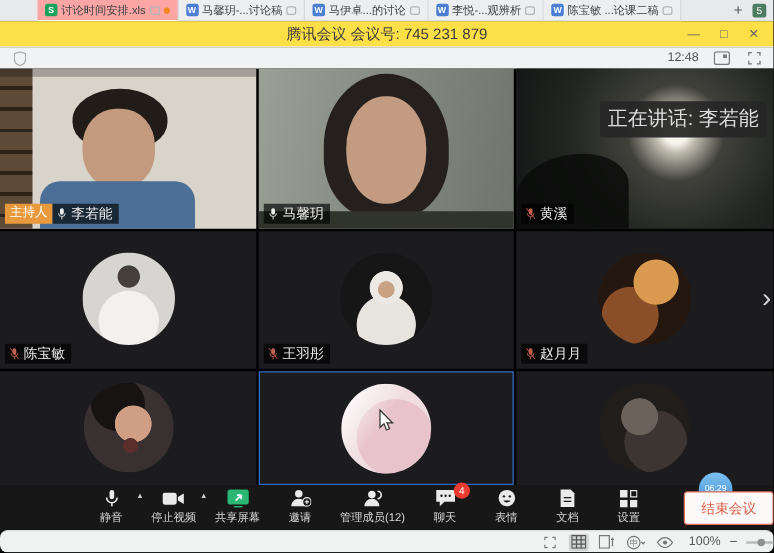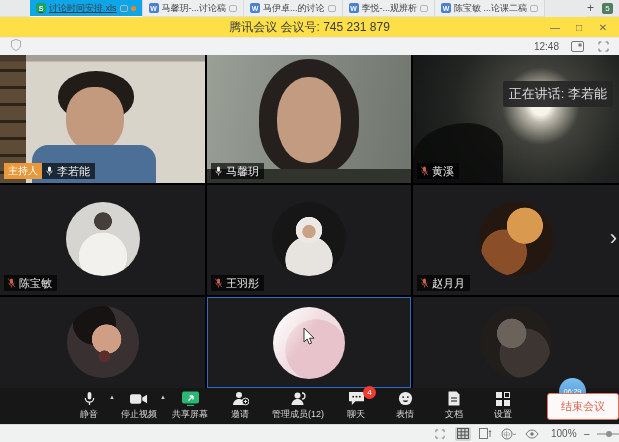--- a/index.html
+++ b/index.html
@@ -7,21 +7,21 @@
     font-family:"Liberation Sans","DejaVu Sans",sans-serif; }
   .screen { position:relative; width:619px; height:442px; background:#000; overflow:hidden; }
 
   
   .tabbar { position:absolute; top:0; left:0; width:619px; height:17px;
     background:#e7e9ea; display:flex; align-items:stretch; font-size:9px; color:#3c3f41; }
   .tab-spacer { width:30px; border-bottom:1px solid #dcdee0; }
   .tab { display:flex; align-items:center; gap:3px; padding:0 6px;
     border-right:1px solid #d6d8da; border-bottom:1px solid #dcdee0; background:#eceeef;
     white-space:nowrap; cursor:default; }
-  .tab.active { background:#0ea5e9; border-bottom:1px solid #fdfefe;text-decoration:underline; }
+  .tab.active { background:#fca5a5; border-bottom:1px solid #fdfefe; }
   .doc-ico { width:10px; height:10px; border-radius:2px; color:#fff; font-size:7px;
     font-weight:bold; display:flex; align-items:center; justify-content:center; }
   .doc-ico.s { background:#1ba35c; }
   .doc-ico.w { background:#4a7fd4; }
   .bubble-ico { width:8px; height:7px; border:1px solid #b2b6b9; border-radius:2px; }
   .dot { width:5px; height:5px; border-radius:50%; background:#f0881e; }
   .tab-right { margin-left:auto; display:flex; align-items:center; gap:8px; padding-right:6px;
     border-bottom:1px solid #dcdee0; }
   .plus-btn { font-size:12px; color:#555; }
   .count-badge { width:11px; height:11px; background:#4f7d62; color:#fff; font-size:8px;
@@ -30,21 +30,21 @@
   
   .titlebar { position:absolute; top:17px; left:0; width:619px; height:21px;
     background:#fde047; border-bottom:1px solid #e8e8e8; display:flex; align-items:center; }
   .win-title { flex:1; text-align:center; font-size:12px; color:#3a3a3a; }
   .win-controls { position:absolute; right:4px; top:0; height:21px; display:flex; }
   .win-btn { width:24px; height:21px; display:flex; align-items:center; justify-content:center;
     font-size:10px; color:#666; }
 
   
   .subbar { position:absolute; top:38px; left:0; width:619px; height:17px;
-    background:#f1f2f3; display:flex; padding:0 8px; }
+    background:#f1f2f3; display:flex; align-items:center; padding:0 8px; }
   .subbar-right { margin-left:auto; display:flex; align-items:center; gap:10px; }
   .duration { font-size:10px; color:#555; }
 
   
   .grid { position:absolute; top:55px; left:0; width:619px; height:333px; background:#000; }
   .tile { position:absolute; overflow:hidden; background:#1c1c1e; }
   .t1 { left:0; top:0; width:205px; height:128px;
     background:linear-gradient(180deg, rgba(0,0,0,.25) 0 6px, transparent 7px),
       repeating-linear-gradient(180deg, #5d4b38 0 14px, #2e2318 14px 17px),
       #d9d4ca; background-size:auto, 26px 100%, auto; background-repeat:no-repeat, no-repeat, no-repeat; }
@@ -99,21 +99,21 @@
     radial-gradient(circle at 62% 66%, #3c3531 0 38%, transparent 39%), #211d1b; }
 
   .tile-label { position:absolute; left:4px; bottom:4px; display:flex; align-items:stretch;
     font-size:11px; color:#eee; line-height:16px; }
   .host-badge { background:#e8993c; color:#fff; font-size:10px; padding:0 4px;
     display:flex; align-items:center; }
   .name-box { background:rgba(0,0,0,.65); padding:0 5px 0 3px; display:flex;
     align-items:center; gap:3px; }
   .mic-glyph { display:flex; align-items:center; }
   .tooltip { position:absolute; right:6px; top:26px; background:rgba(38,38,38,.94);
-    color:#ddd; font-size:13px; padding:4px 6px; border-radius:2px; white-space:nowrap; }
+    color:#ddd; font-size:16px; padding:4px 6px; border-radius:2px; white-space:nowrap; }
   .next-arrow { position:absolute; right:2px; top:50%; transform:translateY(-58%);
     font-size:22px; color:#d9d9d9; line-height:1; }
 
   
   .toolbar { position:absolute; top:388px; left:0; width:619px; height:36px;
     background:#171717; display:flex; align-items:center; padding-left:72px; }
   .tb-item { position:relative; display:flex; flex-direction:column; align-items:center;
     justify-content:center; margin-right:15px; min-width:34px; cursor:default; }
   .tb-icon { height:15px; display:flex; align-items:center; justify-content:center; }
   .tb-label { font-size:9px; color:#d8d8d8; margin-top:2px; white-space:nowrap; }
@@ -124,21 +124,21 @@
   .end-zone { margin-left:auto; margin-right:0; position:relative; }
   .rec-bubble { position:absolute; left:12px; top:-15px; width:27px; height:27px;
     border-radius:50%; background:linear-gradient(180deg,#7cc0ef,#3f8fd6); color:#fff;
     font-size:7px; display:flex; align-items:center; justify-content:center; z-index:0; }
   .end-btn { position:relative; z-index:1; background:#fdf9f8; border:1px solid #e2735a;
     color:#dd6048; font-size:11px; padding:5px 13px; border-radius:3px; white-space:nowrap; }
 
   
   .statusbar { position:absolute; top:424px; left:0; width:619px; height:18px;
     background:#f0f1f1; border-top:1px solid #dadcdc; display:flex; align-items:center;
-    justify-content:flex-end; gap:7px; padding-right:0; color:#5a5a5a; font-size:10px; }
+    justify-content:flex-end; gap:7px; padding-right:0; color:#5a5a5a; font-size:10px;border-radius:6px; }
   .sb-ico { display:flex; align-items:center; justify-content:center; width:16px; height:14px; }
   .sb-ico.active { background:#d2d4d4; border-radius:2px; }
   .zoom-text { margin-left:4px; }
   .zoom-minus { font-size:11px; color:#555; }
   .zoom-track { width:22px; height:2px; background:#b9bbbb; position:relative; }
   .zoom-knob { position:absolute; left:9px; top:-2px; width:6px; height:6px;
     border-radius:50%; background:#8f9191; }
 
   .cursor { position:absolute; left:303px; top:327px; z-index:9; }
 </style>

